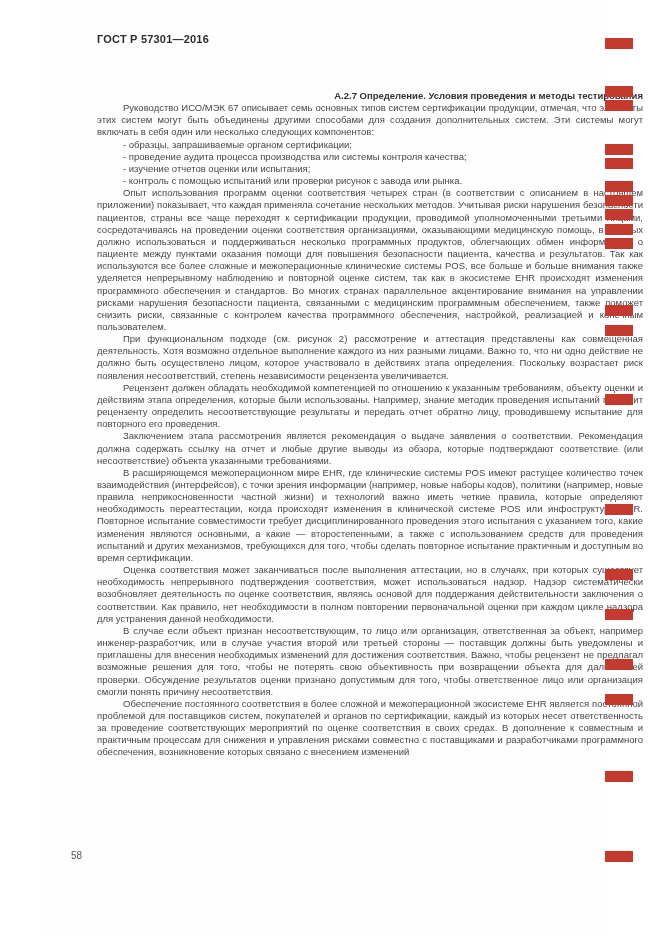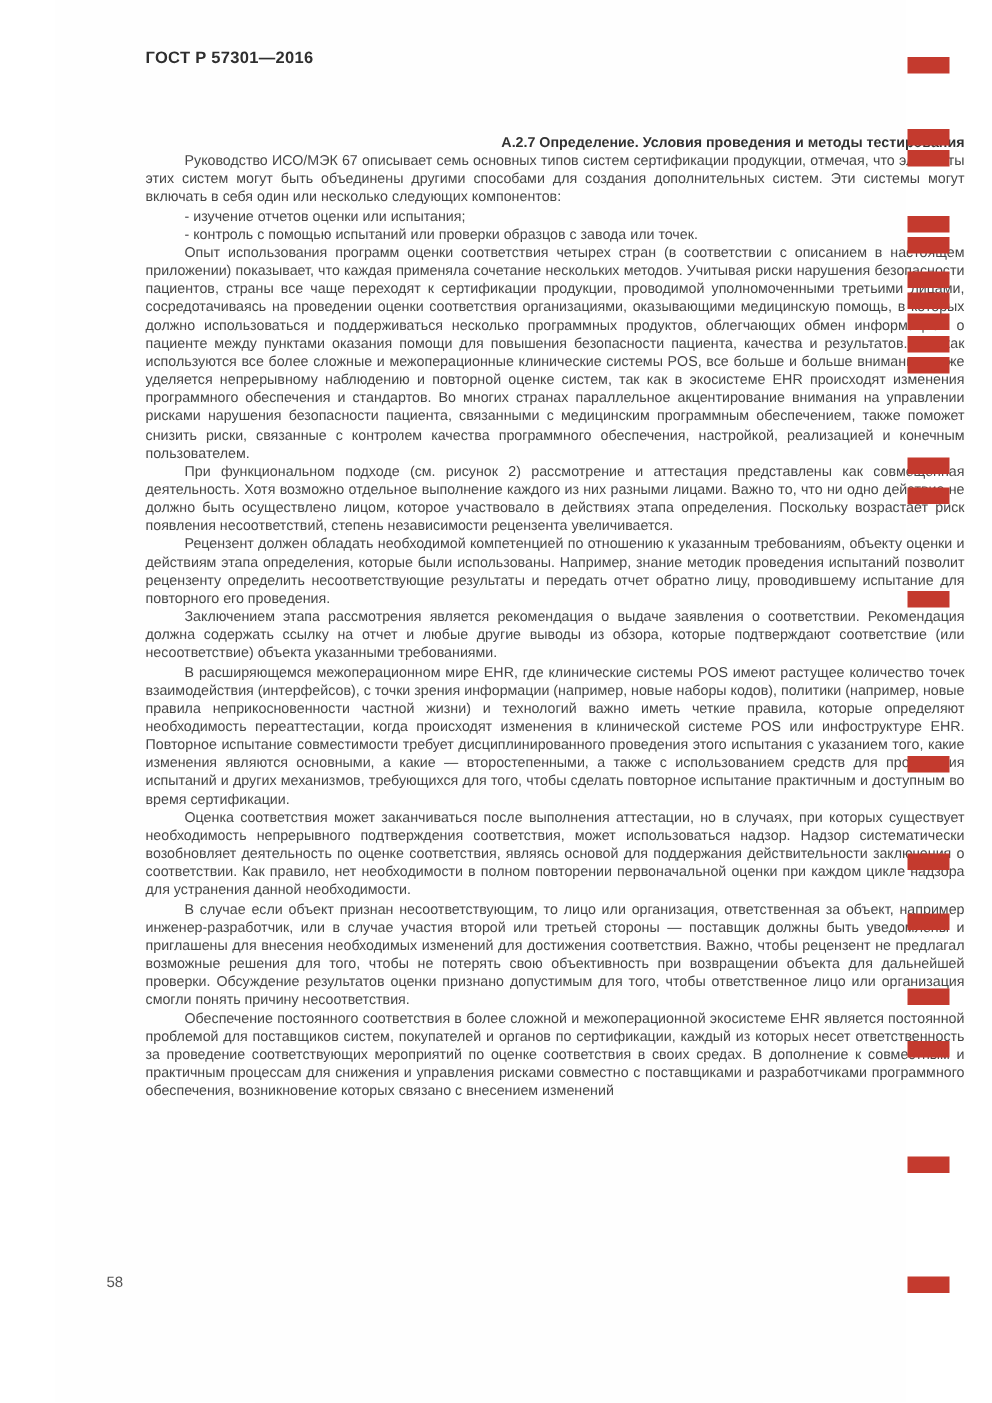--- a/index.html
+++ b/index.html
@@ -63,22 +63,24 @@
 <div class="page">
 
   <div class="doc-header">ГОСТ Р 57301—2016</div>
 
   <div class="content">
 
     <p class="sec-heading">А.2.7 Определение. Условия проведения и методы тестирования</p>
 
     <p>Руководство ИСО/МЭК 67 описывает семь основных типов систем сертификации продукции, отмечая, что элементы этих систем могут быть объединены другими способами для создания дополнительных систем. Эти системы могут включать в себя один или несколько следующих компонентов:</p>
 
+    <p>- образцы, запрашиваемые органом сертификации;</p>
+    <p>- проведение аудита процесса производства или системы контроля качества;</p>
     <p>- изучение отчетов оценки или испытания;</p>
-    <p>- контроль с помощью испытаний или проверки образцов с завода или точек.</p>
+    <p>- контроль с помощью испытаний или проверки рисунок с завода или рынка.</p>
 
     <p>Опыт использования программ оценки соответствия четырех стран (в соответствии с описанием в настоящем приложении) показывает, что каждая применяла сочетание нескольких методов. Учитывая риски нарушения безопасности пациентов, страны все чаще переходят к сертификации продукции, проводимой уполномоченными третьими лицами, сосредотачиваясь на проведении оценки соответствия организациями, оказывающими медицинскую помощь, в которых должно использоваться и поддерживаться несколько программных продуктов, облегчающих обмен информацией о пациенте между пунктами оказания помощи для повышения безопасности пациента, качества и результатов. Так как используются все более сложные и межоперационные клинические системы POS, все больше и больше внимания также уделяется непрерывному наблюдению и повторной оценке систем, так как в экосистеме EHR происходят изменения программного обеспечения и стандартов. Во многих странах параллельное акцентирование внимания на управлении рисками нарушения безопасности пациента, связанными с медицинским программным обеспечением, также поможет снизить риски, связанные с контролем качества программного обеспечения, настройкой, реализацией и конечным пользователем.</p>
 
 
     <p>При функциональном подходе (см. рисунок 2) рассмотрение и аттестация представлены как совмещенная деятельность. Хотя возможно отдельное выполнение каждого из них разными лицами. Важно то, что ни одно действие не должно быть осуществлено лицом, которое участвовало в действиях этапа определения. Поскольку возрастает риск появления несоответствий, степень независимости рецензента увеличивается.</p>
     <p>Рецензент должен обладать необходимой компетенцией по отношению к указанным требованиям, объекту оценки и действиям этапа определения, которые были использованы. Например, знание методик проведения испытаний позволит рецензенту определить несоответствующие результаты и передать отчет обратно лицу, проводившему испытание для повторного его проведения.</p>
     <p>Заключением этапа рассмотрения является рекомендация о выдаче заявления о соответствии. Рекомендация должна содержать ссылку на отчет и любые другие выводы из обзора, которые подтверждают соответствие (или несоответствие) объекта указанными требованиями.</p>
 
 
     <p>В расширяющемся межоперационном мире EHR, где клинические системы POS имеют растущее количество точек взаимодействия (интерфейсов), с точки зрения информации (например, новые наборы кодов), политики (например, новые правила неприкосновенности частной жизни) и технологий важно иметь четкие правила, которые определяют необходимость переаттестации, когда происходят изменения в клинической системе POS или инфоструктуре EHR. Повторное испытание совместимости требует дисциплинированного проведения этого испытания с указанием того, какие изменения являются основными, а какие — второстепенными, а также с использованием средств для проведения испытаний и других механизмов, требующихся для того, чтобы сделать повторное испытание практичным и доступным во время сертификации.</p>

